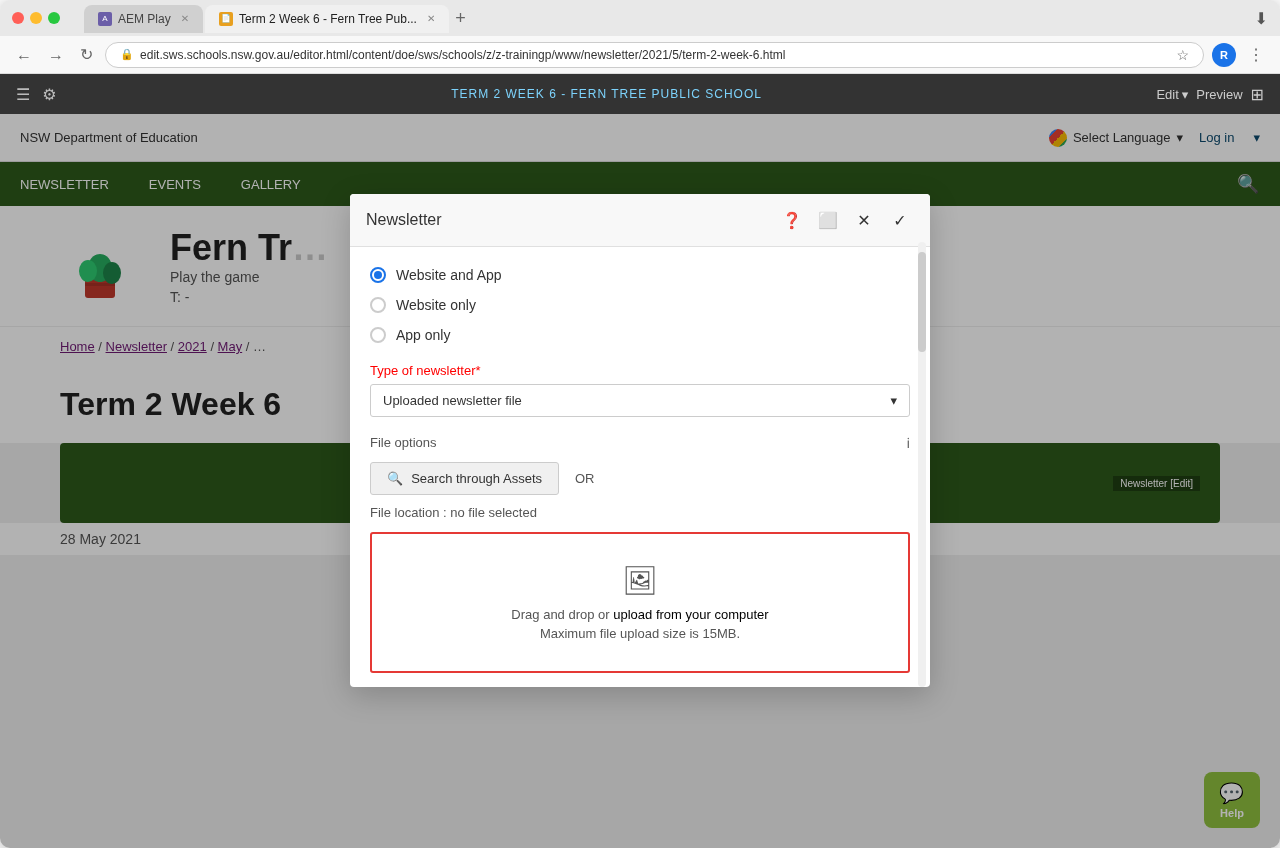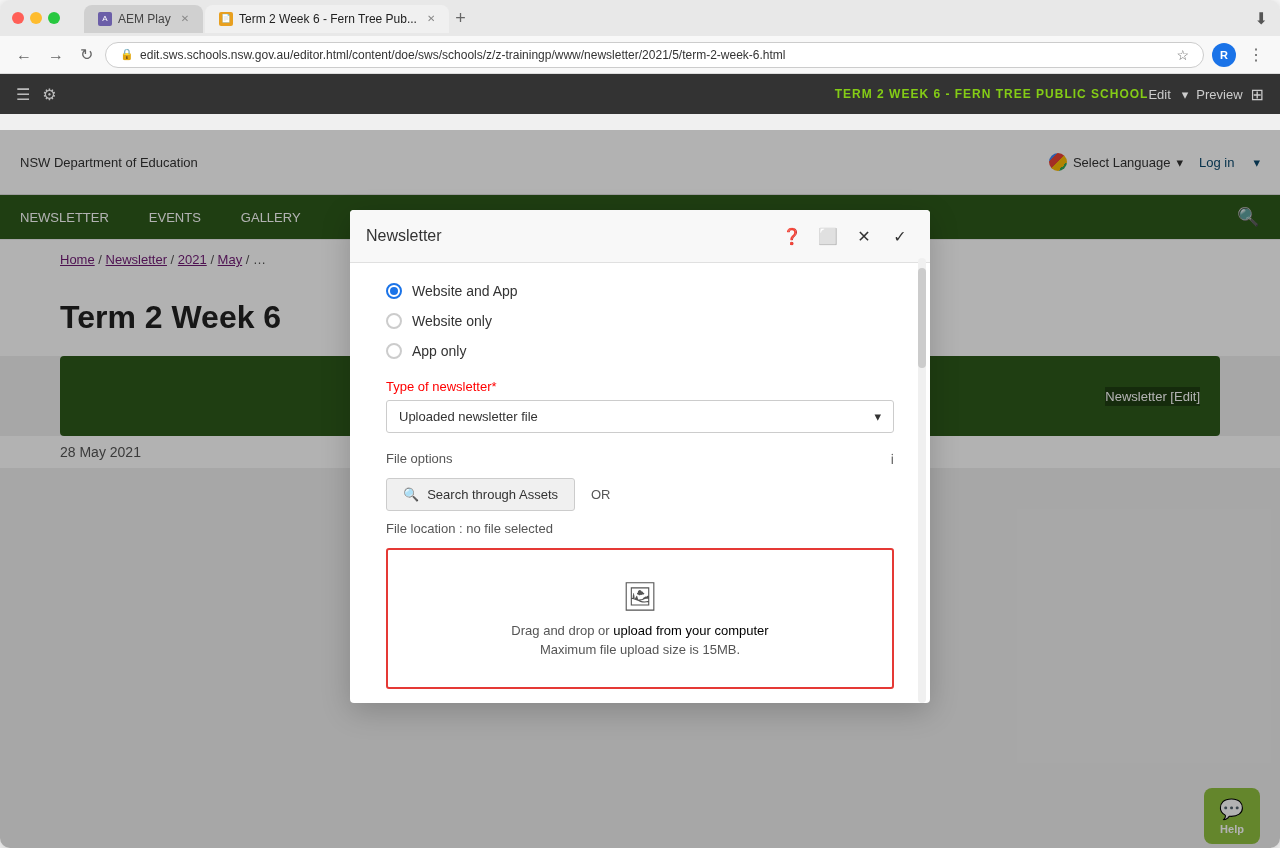--- a/index.html
+++ b/index.html
@@ -31,28 +31,28 @@
     .nav-btn:disabled { color: #ccc; }
     .url-bar { flex: 1; background: white; border: 1px solid #ccc; border-radius: 20px; padding: 4px 14px; font-size: 12px; color: #333; display: flex; align-items: center; gap: 6px; }
     .lock-icon { font-size: 11px; color: #555; }
     .star-icon { margin-left: auto; color: #666; font-size: 14px; }
     .avatar-circle { width: 24px; height: 24px; background: #1a73e8; border-radius: 50%; display: flex; align-items: center; justify-content: center; color: white; font-size: 11px; font-weight: bold; }
 
     
     .aem-toolbar { background: #333; height: 40px; display: flex; align-items: center; padding: 0 16px; }
     .aem-left-icons { display: flex; gap: 12px; align-items: center; }
     .aem-icon-btn { background: none; border: none; color: #bbb; font-size: 16px; cursor: pointer; }
-    .aem-title { flex: 1; text-align: right; color: #84cc16; font-size: 12px; letter-spacing: 1px; font-weight: 700; }
+    .aem-title { flex: 1; text-align: center; color: #7dd3fc; font-size: 12px; letter-spacing: 1px; font-weight: 400; }
     .aem-right { display: flex; align-items: center; gap: 8px; }
-    .aem-edit-btn { background: none; border: none; color: #ccc; font-size: 13px; cursor: pointer; display: flex; align-items: center; gap: 11px; }
+    .aem-edit-btn { background: none; border: none; color: #ccc; font-size: 13px; cursor: pointer; display: flex; align-items: center; gap: 3px; }
     .aem-preview-btn { background: none; border: none; color: #ccc; font-size: 13px; cursor: pointer; }
     .aem-grid-btn { background: none; border: none; color: #ccc; font-size: 16px; cursor: pointer; }
 
     
-    .site-header { background: white; height: 65px; display: flex; align-items: center; justify-content: space-between; padding: 8px 20px; border-bottom: 1px solid #e0e0e0; margin-top: 16px; }
+    .site-header { background: white; height: 48px; display: flex; align-items: center; justify-content: space-between; padding: 8px 20px; border-bottom: 1px solid #e0e0e0; }
     .nsw-logo { font-size: 13px; color: #333; font-weight: 500; }
     .header-right { display: flex; align-items: center; gap: 16px; }
     .google-translate { display: flex; align-items: center; gap: 6px; font-size: 13px; color: #333; }
     .g-logo { width: 18px; height: 18px; background: linear-gradient(135deg, #4285f4 25%, #ea4335 25%, #ea4335 50%, #fbbc05 50%, #fbbc05 75%, #34a853 75%); border-radius: 50%; }
 
     
     .site-nav { background: #2d5a1b; height: 44px; display: flex; align-items: center; }
     .nav-items { display: flex; }
     .nav-item { color: white; font-size: 13px; padding: 0 20px; height: 44px; display: flex; align-items: center; cursor: pointer; }
     .nav-search { margin-left: auto; padding-right: 20px; }
@@ -65,21 +65,21 @@
     .breadcrumb { padding: 12px 60px; background: white; border-top: 1px solid #eee; font-size: 13px; color: #555; }
     .breadcrumb a { color: #701a75; text-decoration: underline; }
     .breadcrumb span { color: #555; }
 
     
     .page-title-area { padding: 20px 60px; background: white; }
     .page-title-area h2 { font-size: 32px; font-weight: bold; color: #222; }
 
     
     .green-block { background: #2d5a1b; margin: 0 60px; height: 80px; border-radius: 4px; display: flex; align-items: center; justify-content: flex-end; padding-right: 20px; }
-    .newsletter-label { background: rgba(0,0,0,0.3); color: white; font-size: 13px; padding: 2px 0; }
+    .newsletter-label { background: rgba(0,0,0,0.3); color: white; font-size: 10px; padding: 2px 7px; }
 
     
     .date-text { padding: 8px 60px; font-size: 14px; color: #555; }
 
     
     .help-btn { position: absolute; right: 20px; bottom: 60px; background: #90c040; border: none; border-radius: 8px; width: 56px; height: 56px; display: flex; flex-direction: column; align-items: center; justify-content: center; cursor: pointer; color: white; font-size: 11px; font-weight: bold; }
     .help-icon { font-size: 20px; margin-bottom: 2px; }
 
     
     .modal-overlay { position: absolute; top: 0; left: 0; right: 0; bottom: 0; background: rgba(0,0,0,0.3); display: flex; align-items: flex-start; justify-content: center; padding-top: 80px; }
@@ -87,21 +87,21 @@
     
     .modal { background: white; border-radius: 4px; width: 580px; box-shadow: 0 8px 30px rgba(0,0,0,0.2); overflow: hidden; max-height: 520px; }
     .modal-header { background: #f8f8f8; border-bottom: 1px solid #e0e0e0; padding: 12px 16px; display: flex; align-items: center; justify-content: space-between; }
     .modal-title { font-size: 16px; font-weight: 500; color: #333; }
     .modal-actions { display: flex; gap: 8px; align-items: center; }
     .modal-action-btn { background: none; border: none; cursor: pointer; font-size: 16px; color: #666; width: 28px; height: 28px; display: flex; align-items: center; justify-content: center; border-radius: 3px; }
     .modal-close { color: #333; }
     .modal-check { color: #333; }
 
     
-    .modal-body { padding: 20px 36px; overflow-y: auto; max-height: 440px; }
+    .modal-body { padding: 20px 20px; overflow-y: auto; max-height: 440px; }
 
     
     .radio-group { display: flex; flex-direction: column; gap: 14px; margin-bottom: 20px; }
     .radio-option { display: flex; align-items: center; gap: 10px; cursor: pointer; }
     .radio-circle { width: 16px; height: 16px; border-radius: 50%; border: 2px solid #ccc; display: flex; align-items: center; justify-content: center; flex-shrink: 0; }
     .radio-circle.selected { border-color: #1a73e8; }
     .radio-dot { width: 8px; height: 8px; background: #1a73e8; border-radius: 50%; }
     .radio-label { font-size: 14px; color: #333; }
 
     
@@ -209,20 +209,36 @@
       <div style="flex:1;display:flex;justify-content:flex-end;">
         <div class="nav-items">
           <div class="nav-item">NEWSLETTER</div>
           <div class="nav-item">EVENTS</div>
           <div class="nav-item">GALLERY</div>
         </div>
         <div class="nav-search" style="color:white;font-size:18px;display:flex;align-items:center;">🔍</div>
       </div>
     </div>
 
+    <div class="school-header">
+
+      <svg class="plant-logo" viewBox="0 0 80 80">
+        <rect x="25" y="52" width="30" height="20" rx="3" fill="#c0392b"></rect>
+        <rect x="25" y="57" width="30" height="3" fill="#a93226"></rect>
+        <ellipse cx="40" cy="42" rx="12" ry="14" fill="#27ae60"></ellipse>
+        <ellipse cx="28" cy="45" rx="9" ry="11" fill="#2ecc71"></ellipse>
+        <ellipse cx="52" cy="47" rx="9" ry="11" fill="#1e8449"></ellipse>
+        <rect x="38" y="42" width="4" height="14" fill="#27ae60"></rect>
+      </svg>
+      <div class="school-info">
+        <h1 style="font-size:36px;font-weight:bold;color:#222;">Fern Tr<span style="color:#ccc;">…</span></h1>
+        <p>Play the game</p>
+        <p class="phone">T: -</p>
+      </div>
+    </div>
 
     <div class="breadcrumb">
       <a href="#">Home</a>
       <span> / </span>
       <a href="#">Newsletter</a>
       <span> / </span>
       <a href="#">2021</a>
       <span> / </span>
       <a href="#">May</a>
       <span> / …</span>

